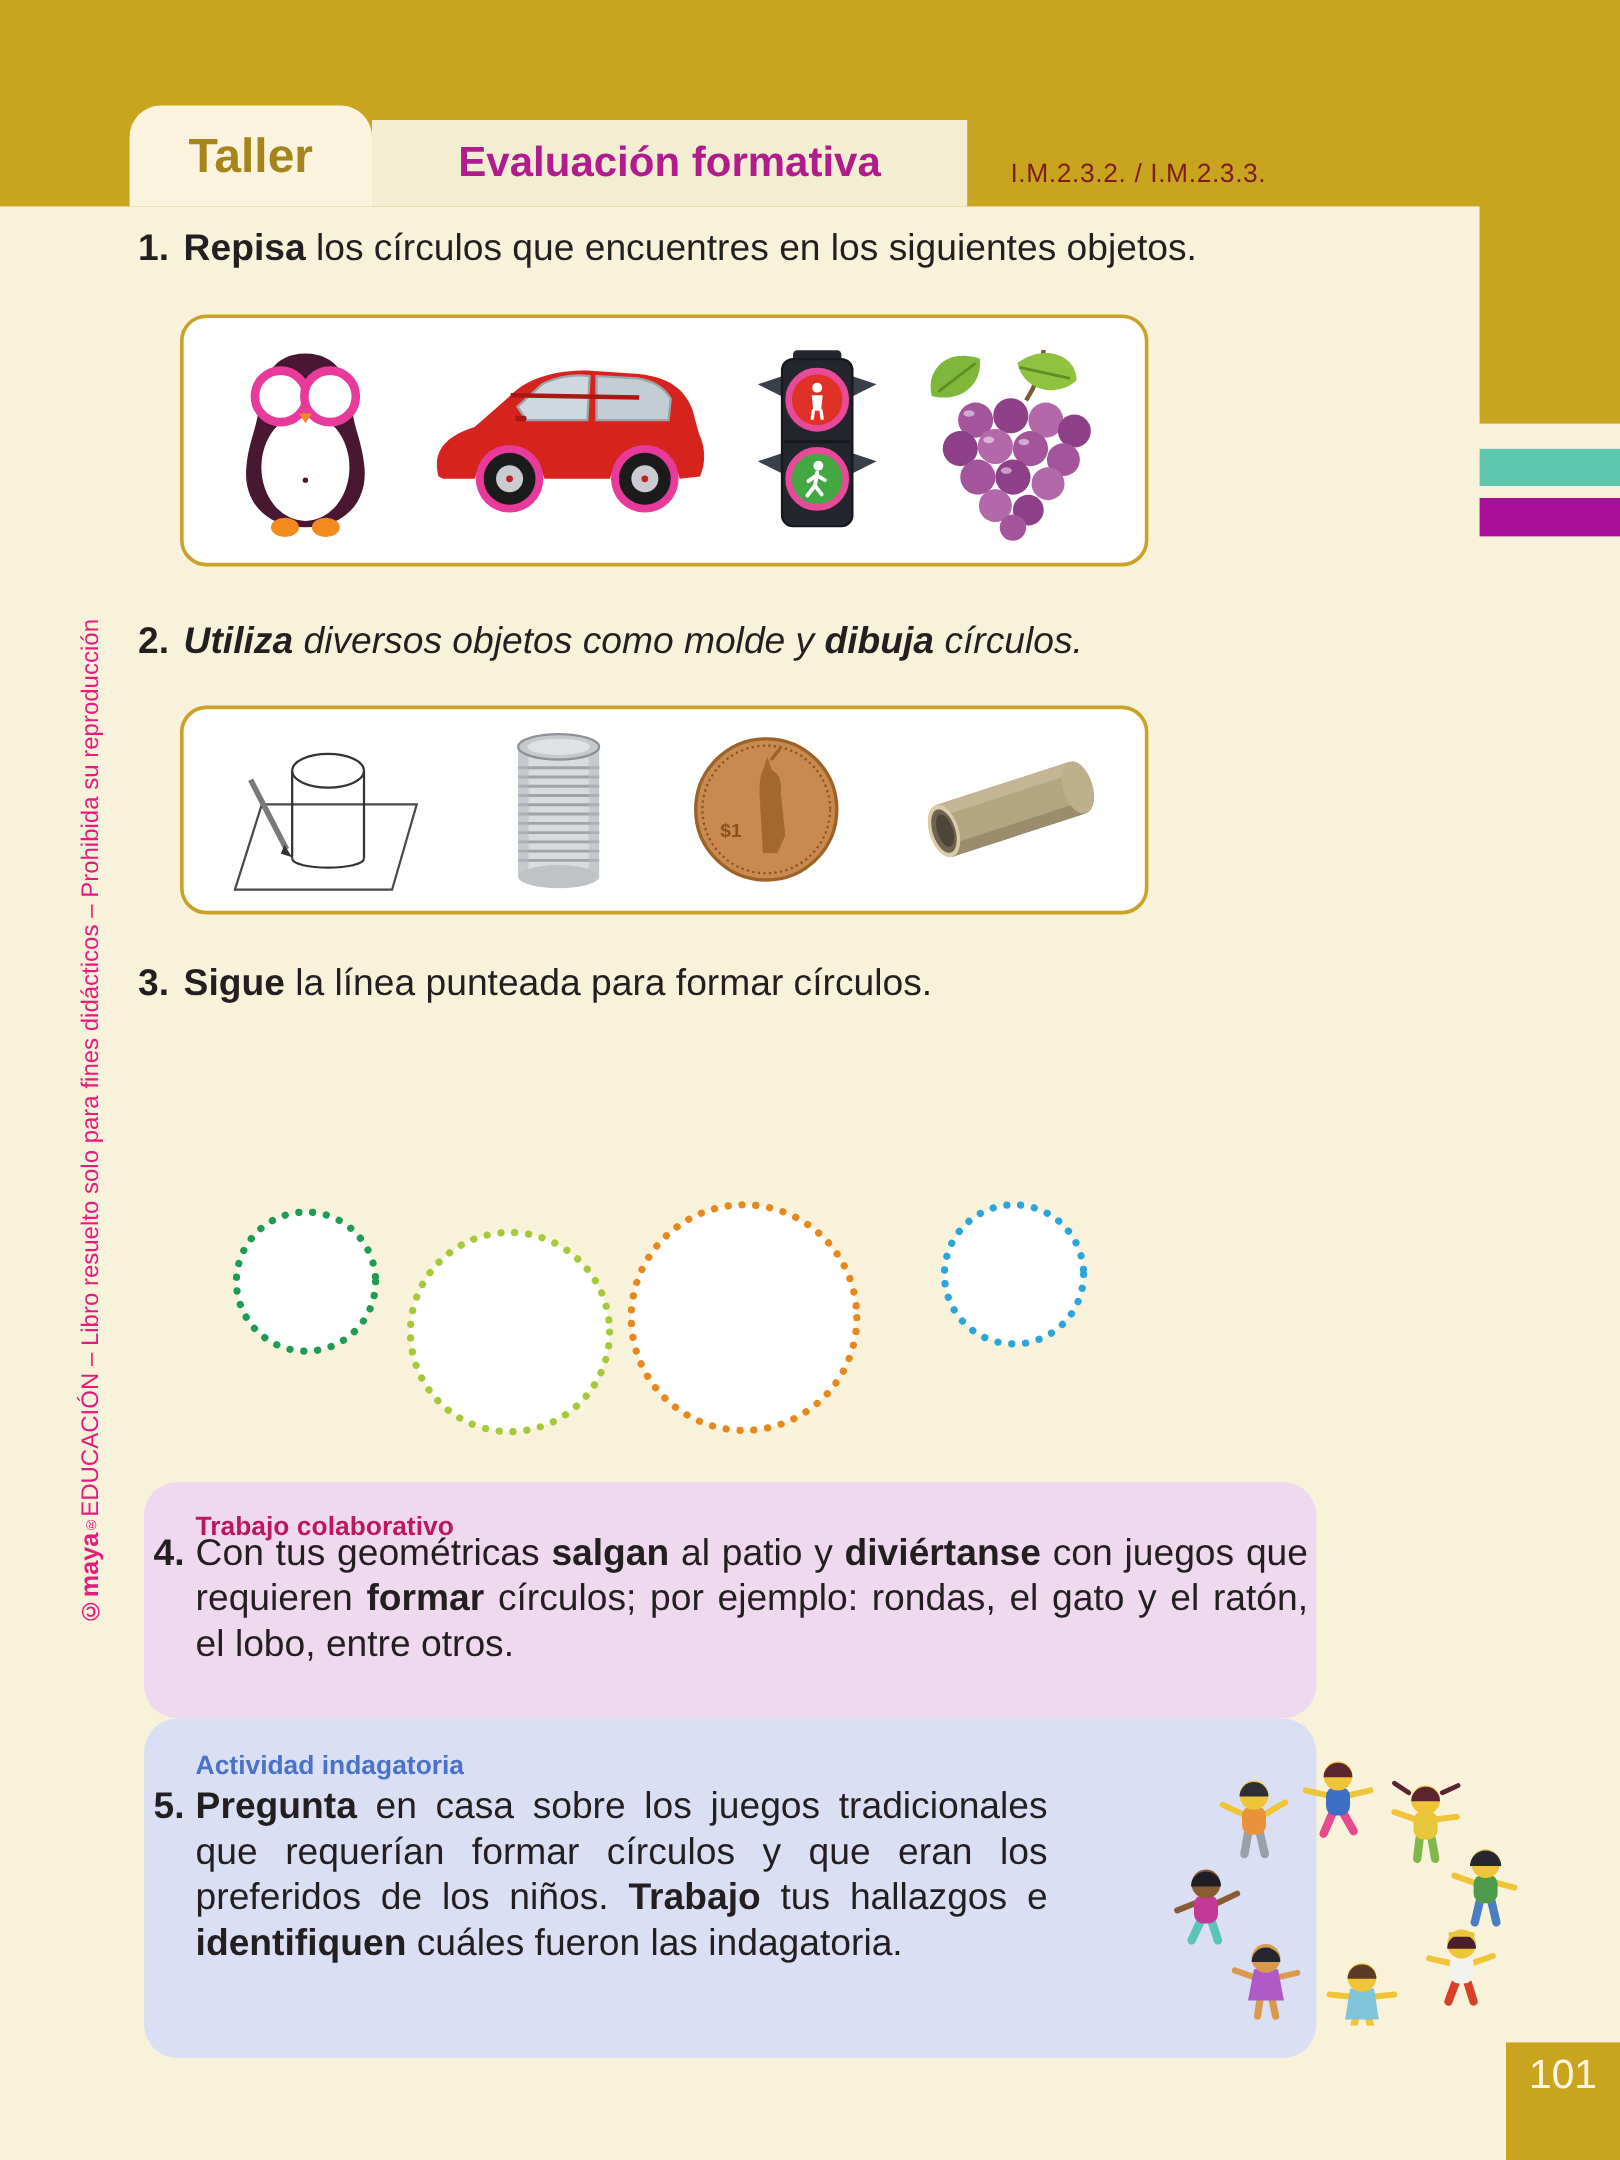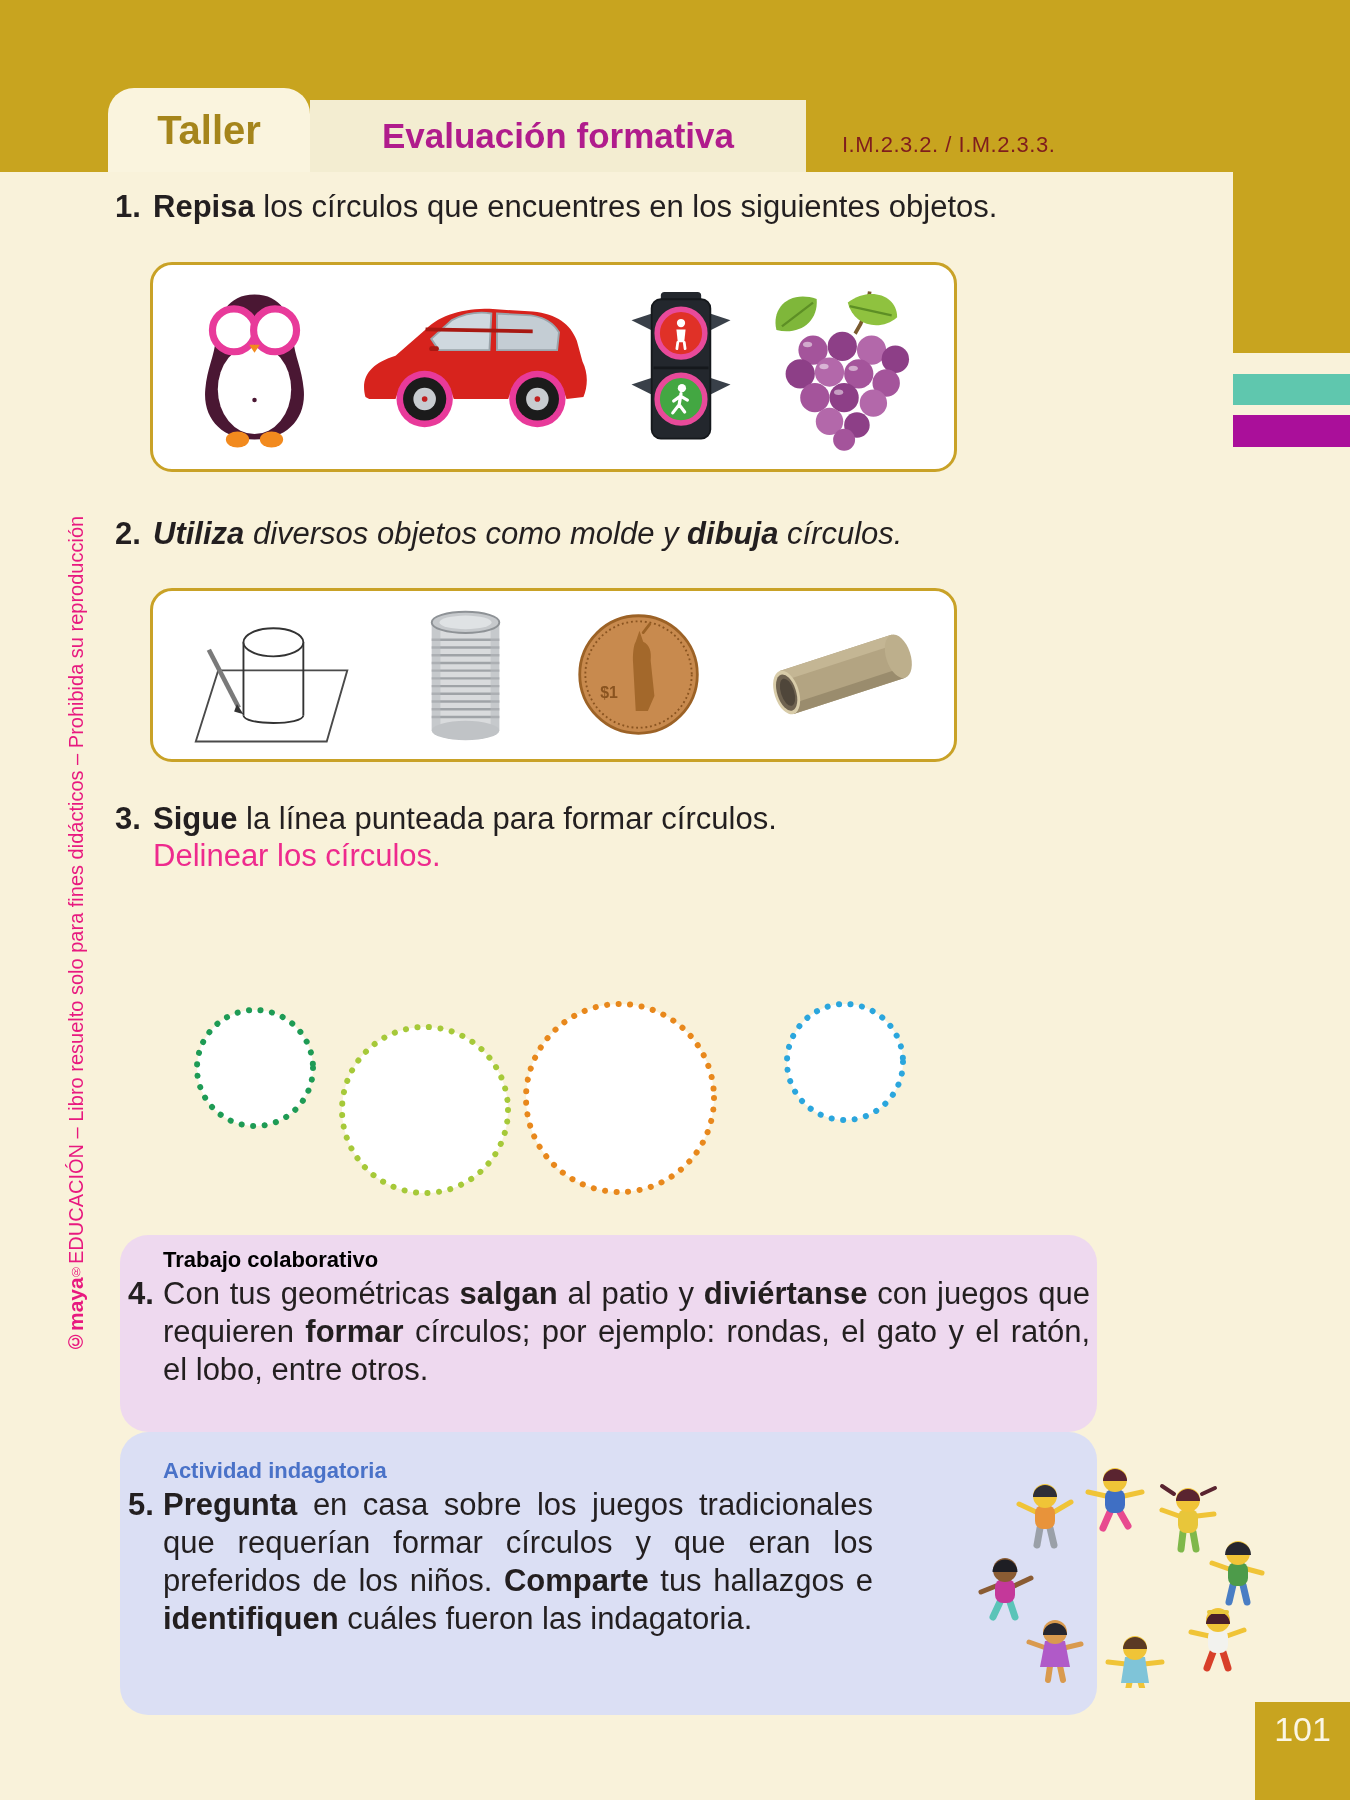--- a/index.html
+++ b/index.html
@@ -28,21 +28,21 @@
   .hint{color:#ee2a8d;}
 
   .imgbox{position:absolute;background:#ffffff;border:3px solid #c9a227;border-radius:22px;
           display:flex;align-items:center;justify-content:space-between;padding:0 34px;box-sizing:border-box;}
   .caption{position:absolute;font-size:20.5px;color:#231f20;}
 
   
   .pinkbox{left:120px;top:1235px;width:977px;height:197px;background:#eed9ef;border-radius:28px;}
   .bluebox{left:120px;top:1432px;width:977px;height:283px;background:#dbdff4;border-radius:28px;}
   .boxlabel{position:absolute;left:43px;font-weight:700;font-size:22px;}
-  .boxlabel.mag{color:#000000;top:12px;}
+  .boxlabel.mag{color:#be185d;top:24px;}
   .boxlabel.blu{color:#4a72c8;top:26px;}
   .boxpara{position:absolute;left:8px;font-size:31px;line-height:38px;}
   .boxpara .num{position:absolute;left:0;top:0;font-weight:700;}
   .boxpara .body{display:block;padding-left:35px;text-align:justify;}
 
   
   .credit{left:58px;top:400px;height:1070px;width:36px;writing-mode:vertical-rl;
           transform:rotate(180deg);color:#e8197f;font-size:20px;display:flex;
           align-items:center;justify-content:center;white-space:nowrap;}
   .credit .brand{font-weight:700;font-size:21px;}
@@ -212,21 +212,21 @@
         <ellipse cx="20" cy="62" rx="13" ry="24" fill="#d8cca9"></ellipse>
         <ellipse cx="20" cy="62" rx="10" ry="20" fill="#6e6250"></ellipse>
         <ellipse cx="21" cy="62" rx="7" ry="15" fill="#4f463a"></ellipse>
       </g>
     </svg>
   </div>
 
   <div class="para" style="left:115px;top:800px;width:880px;">
     <span class="num">3.</span>
     <span class="body" style="text-align:left;"><b>Sigue</b><span> la línea punteada para formar círculos.</span><br>
-    <span class="hint">Delinear los círculos.</span></span>
+    </span>
   </div>
 
   <svg class="abs" style="left:150px;top:972px;" width="800" height="240" viewBox="0 0 800 240">
     <circle cx="105" cy="96" r="58" fill="#ffffff" stroke-width="6" stroke-linecap="round" stroke-dasharray="0.1 11.5" stroke="#1e9b55"></circle>
     <circle cx="275" cy="138" r="83" fill="#ffffff" stroke-width="6" stroke-linecap="round" stroke-dasharray="0.1 11.5" stroke="#a6c939"></circle>
     <circle cx="470" cy="126" r="94" fill="#ffffff" stroke-width="6" stroke-linecap="round" stroke-dasharray="0.1 11.5" stroke="#e8881c"></circle>
     <circle cx="695" cy="90" r="58" fill="#ffffff" stroke-width="6" stroke-linecap="round" stroke-dasharray="0.1 11.5" stroke="#2ba6dd"></circle>
   </svg>
 
   <div class="abs pinkbox">
@@ -234,21 +234,21 @@
     <div class="boxpara" style="top:40px;width:962px;">
       <span class="num">4.</span>
       <span class="body"><span>Con tus geométricas </span><b>salgan</b><span> al patio y </span><b>diviértanse</b><span> con juegos que requieren </span><b>formar</b><span> círculos; por ejemplo: rondas, el gato y el ratón, el lobo, entre otros.</span></span>
     </div>
   </div>
 
   <div class="abs bluebox">
     <div class="boxlabel blu">Actividad indagatoria</div>
     <div class="boxpara" style="top:54px;width:745px;">
       <span class="num">5.</span>
-      <span class="body"><b>Pregunta</b><span> en casa sobre los juegos tradicionales que requerían formar círculos y que eran los preferidos de los niños. </span><b>Comparte</b><span> tus hallazgos e </span><b>identifiquen</b><span> cuáles fueron las indagatoria.</span></span>
+      <span class="body"><b>Pregunta</b><span> en casa sobre los juegos tradicionales que requerían formar círculos y que eran los preferidos de los niños. </span><b>Trabajo</b><span> tus hallazgos e </span><b>identifiquen</b><span> cuáles fueron las indagatoria.</span></span>
     </div>
   </div>
 
   <svg class="abs" style="left:950px;top:1438px;" width="330" height="250" viewBox="0 0 330 250">
 
     <g transform="translate(95,58)">
       <line x1="-9" y1="16" x2="-26" y2="8" stroke="#f0c437" stroke-width="5" stroke-linecap="round"></line>
       <line x1="9" y1="16" x2="26" y2="6" stroke="#f0c437" stroke-width="5" stroke-linecap="round"></line>
       <line x1="-5" y1="32" x2="-8" y2="49" stroke="#9aa0a8" stroke-width="7" stroke-linecap="round"></line>
       <line x1="5" y1="32" x2="9" y2="49" stroke="#9aa0a8" stroke-width="7" stroke-linecap="round"></line>

